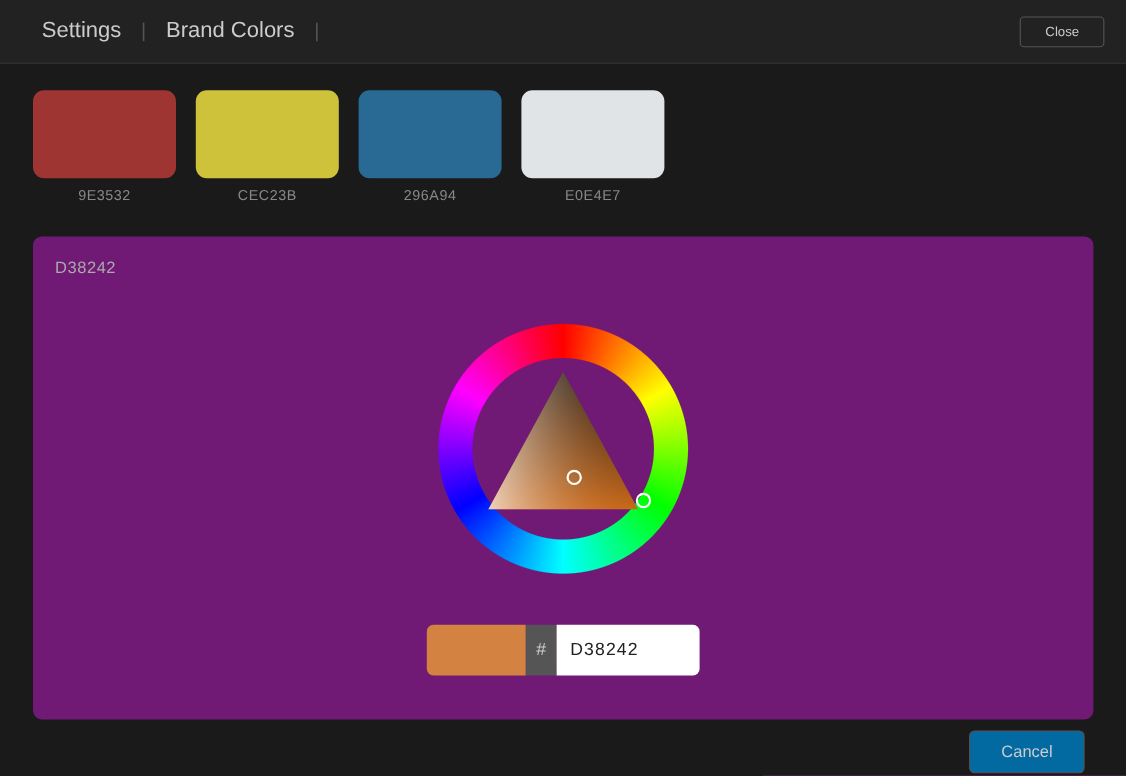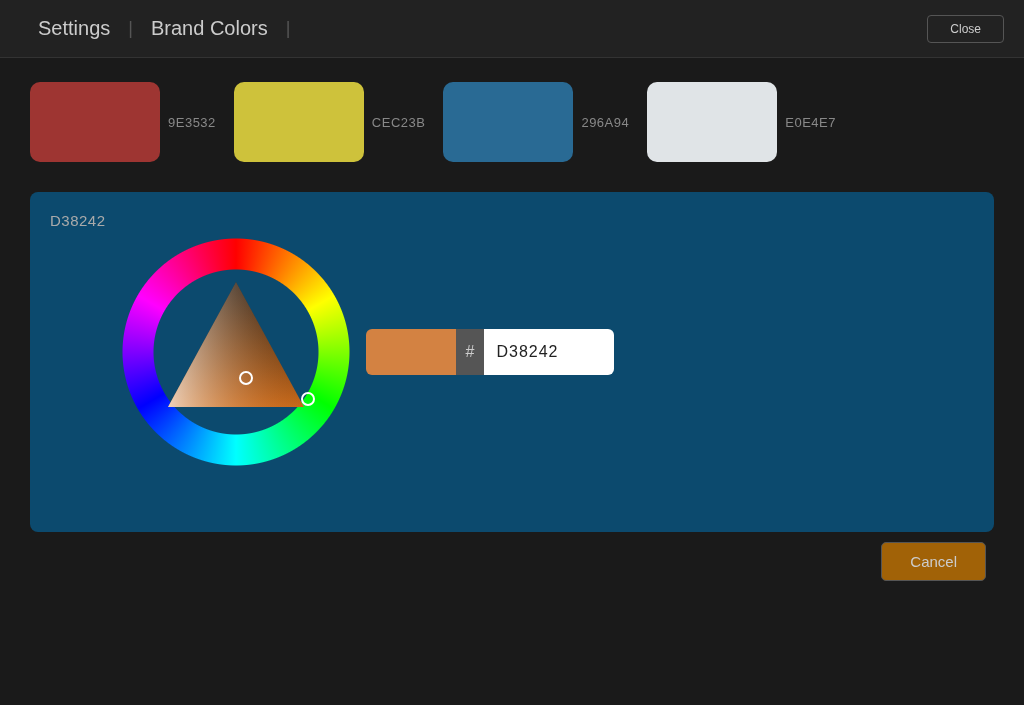--- a/index.html
+++ b/index.html
@@ -52,42 +52,43 @@
     }
 
     
     .swatches-row {
       display: flex;
       gap: 18px;
       margin-bottom: 30px;
     }
     .swatch-item {
       display: flex;
+      flex-direction: column;
       align-items: center;
       gap: 8px;
     }
     .swatch-box {
       width: 130px;
       height: 80px;
       border-radius: 10px;
       cursor: pointer;
     }
     .swatch-label {
       color: #888;
       font-size: 13px;
       letter-spacing: 0.5px;
     }
 
     
     .picker-panel {
-      background: #0c4a6e;
+      background: #701a75;
       border-radius: 8px;
       padding: 20px;
       display: flex;
-      flex-direction: row;
+      flex-direction: column;
       align-items: center;
     }
     .picker-hex-display {
       align-self: flex-start;
       color: #aaa;
       font-size: 15px;
       margin-bottom: 16px;
       letter-spacing: 0.5px;
     }
 
@@ -149,21 +150,21 @@
 
     
     .action-row {
       display: flex;
       justify-content: flex-end;
       gap: 14px;
       margin-top: 10px;
       padding: 0 8px;
     }
     .cancel-button {
-      background: #a16207;
+      background: #0369a1;
       border: 1px solid #555;
       color: #ccc;
       padding: 10px 28px;
       font-size: 15px;
       cursor: pointer;
       border-radius: 5px;
     }
     .add-button {
       background: transparent;
       border: 2px solid #4a8a4a;

